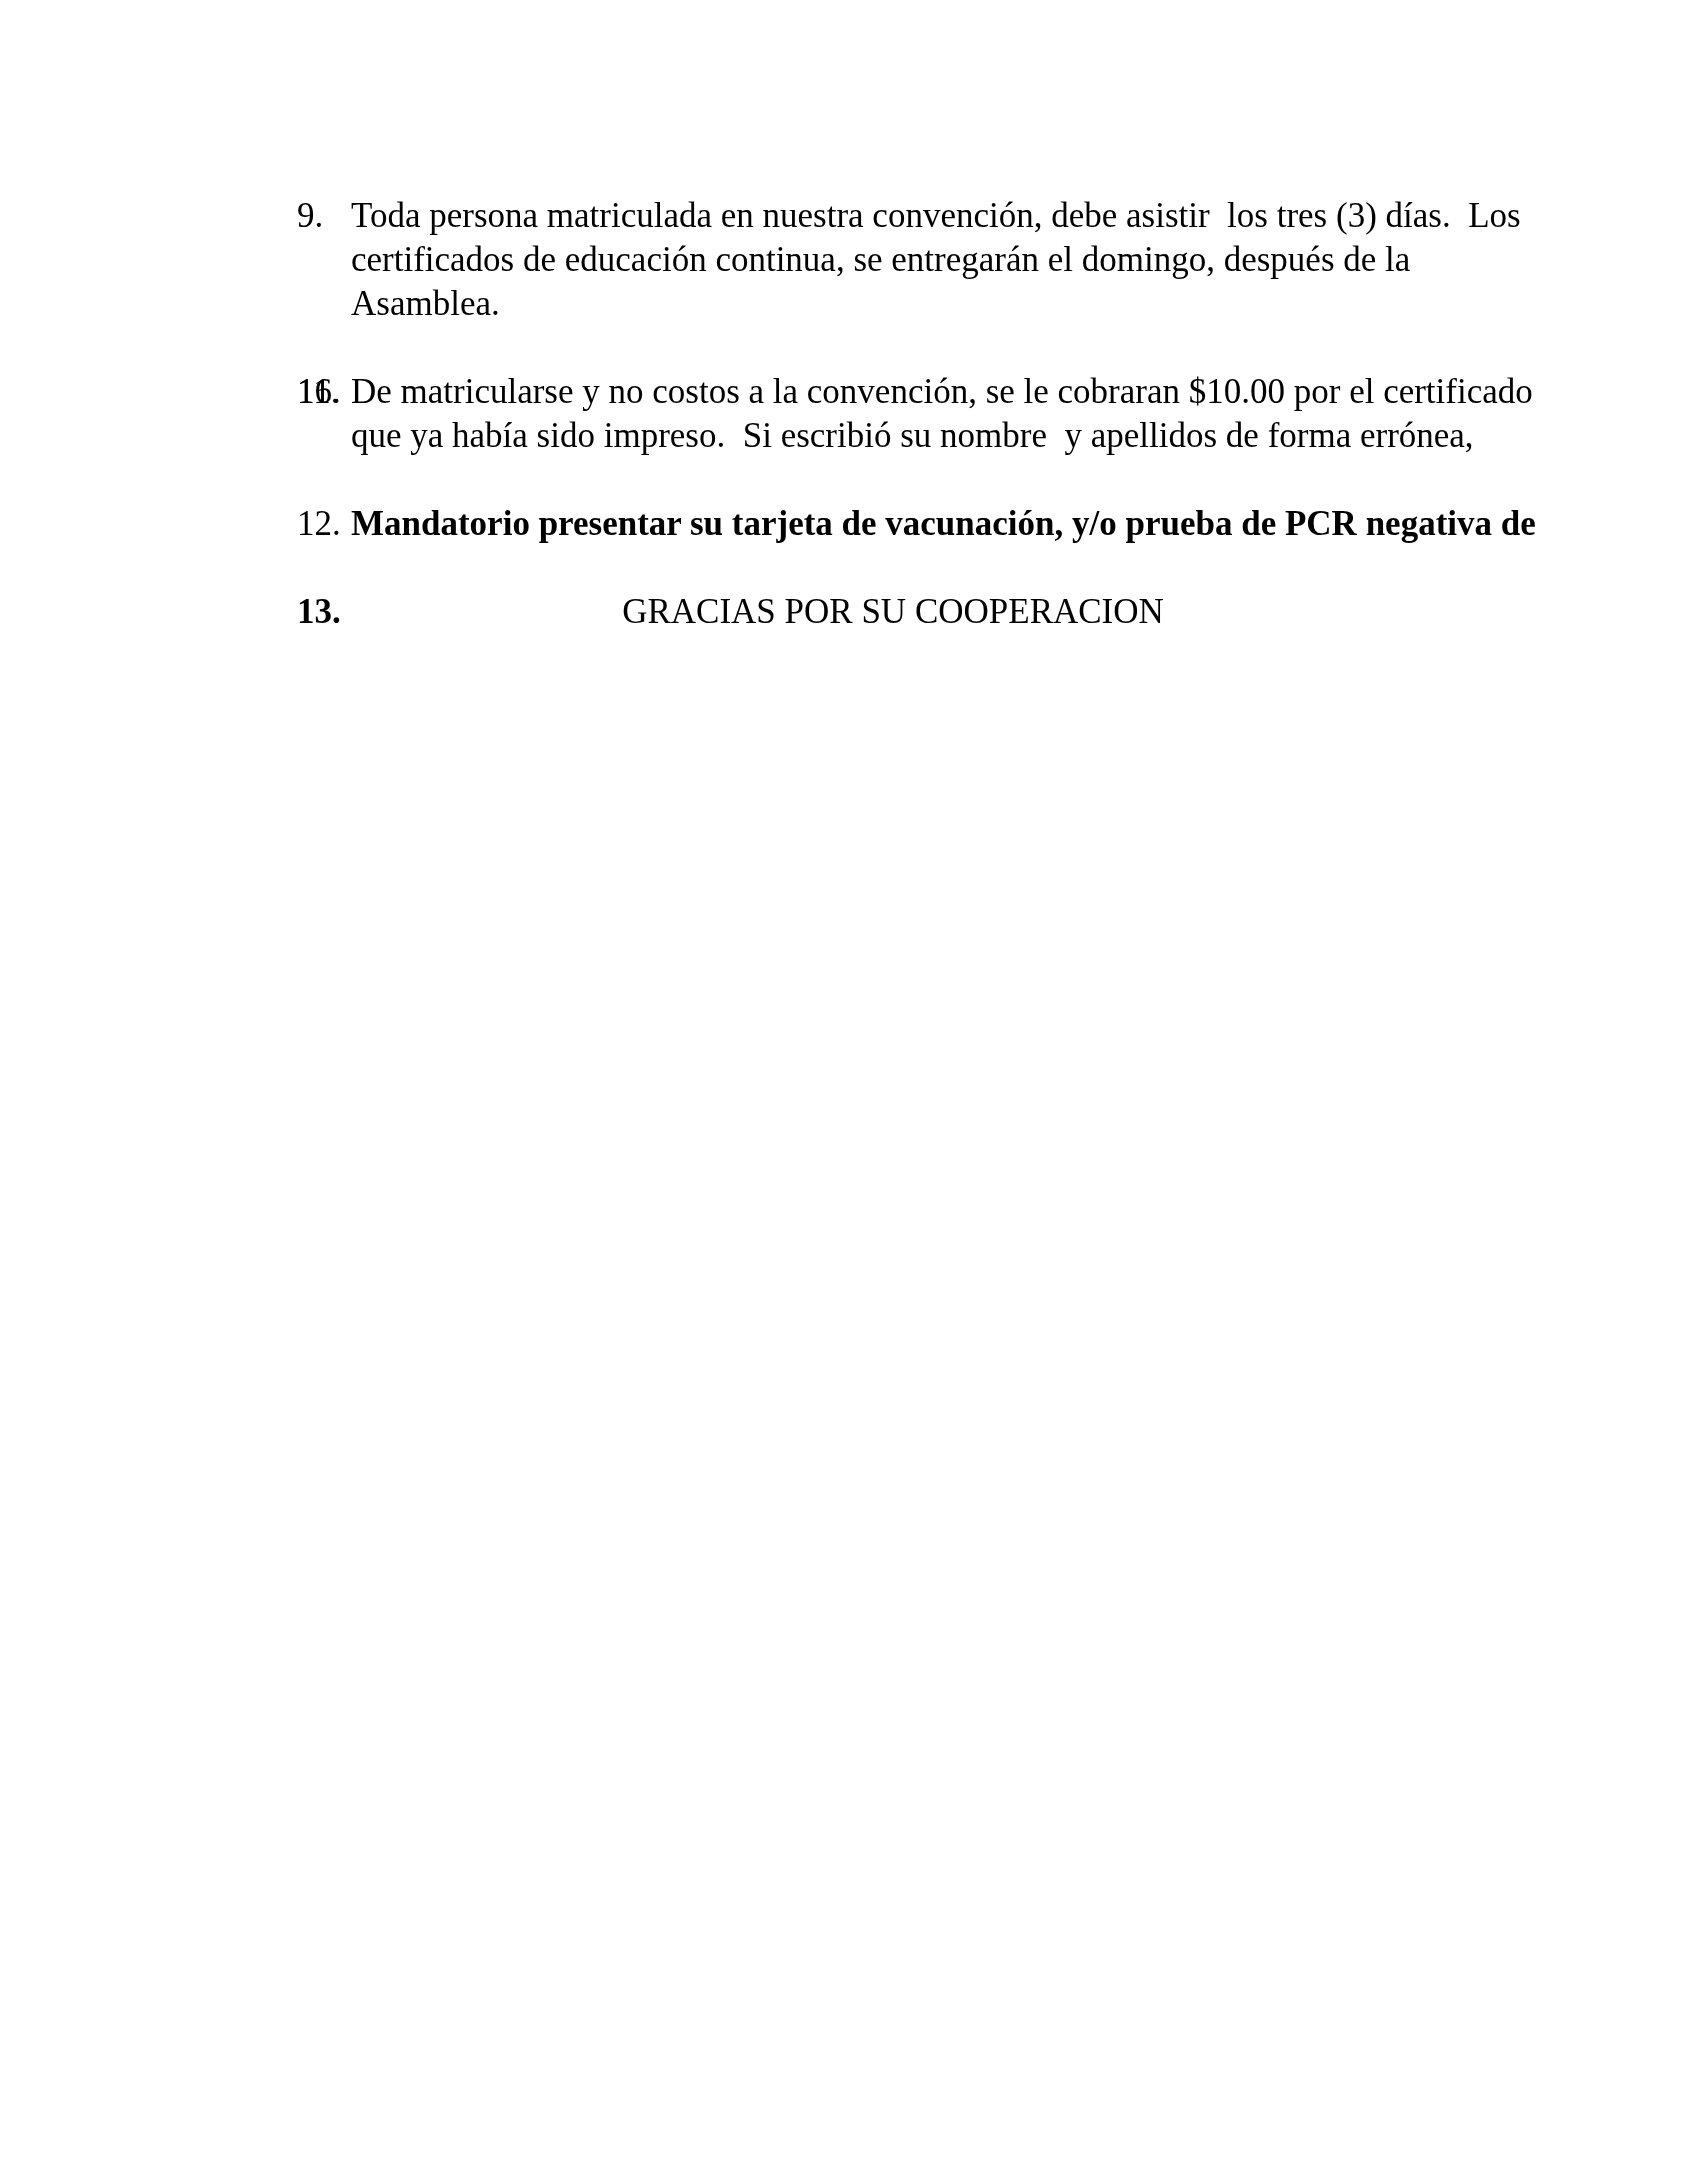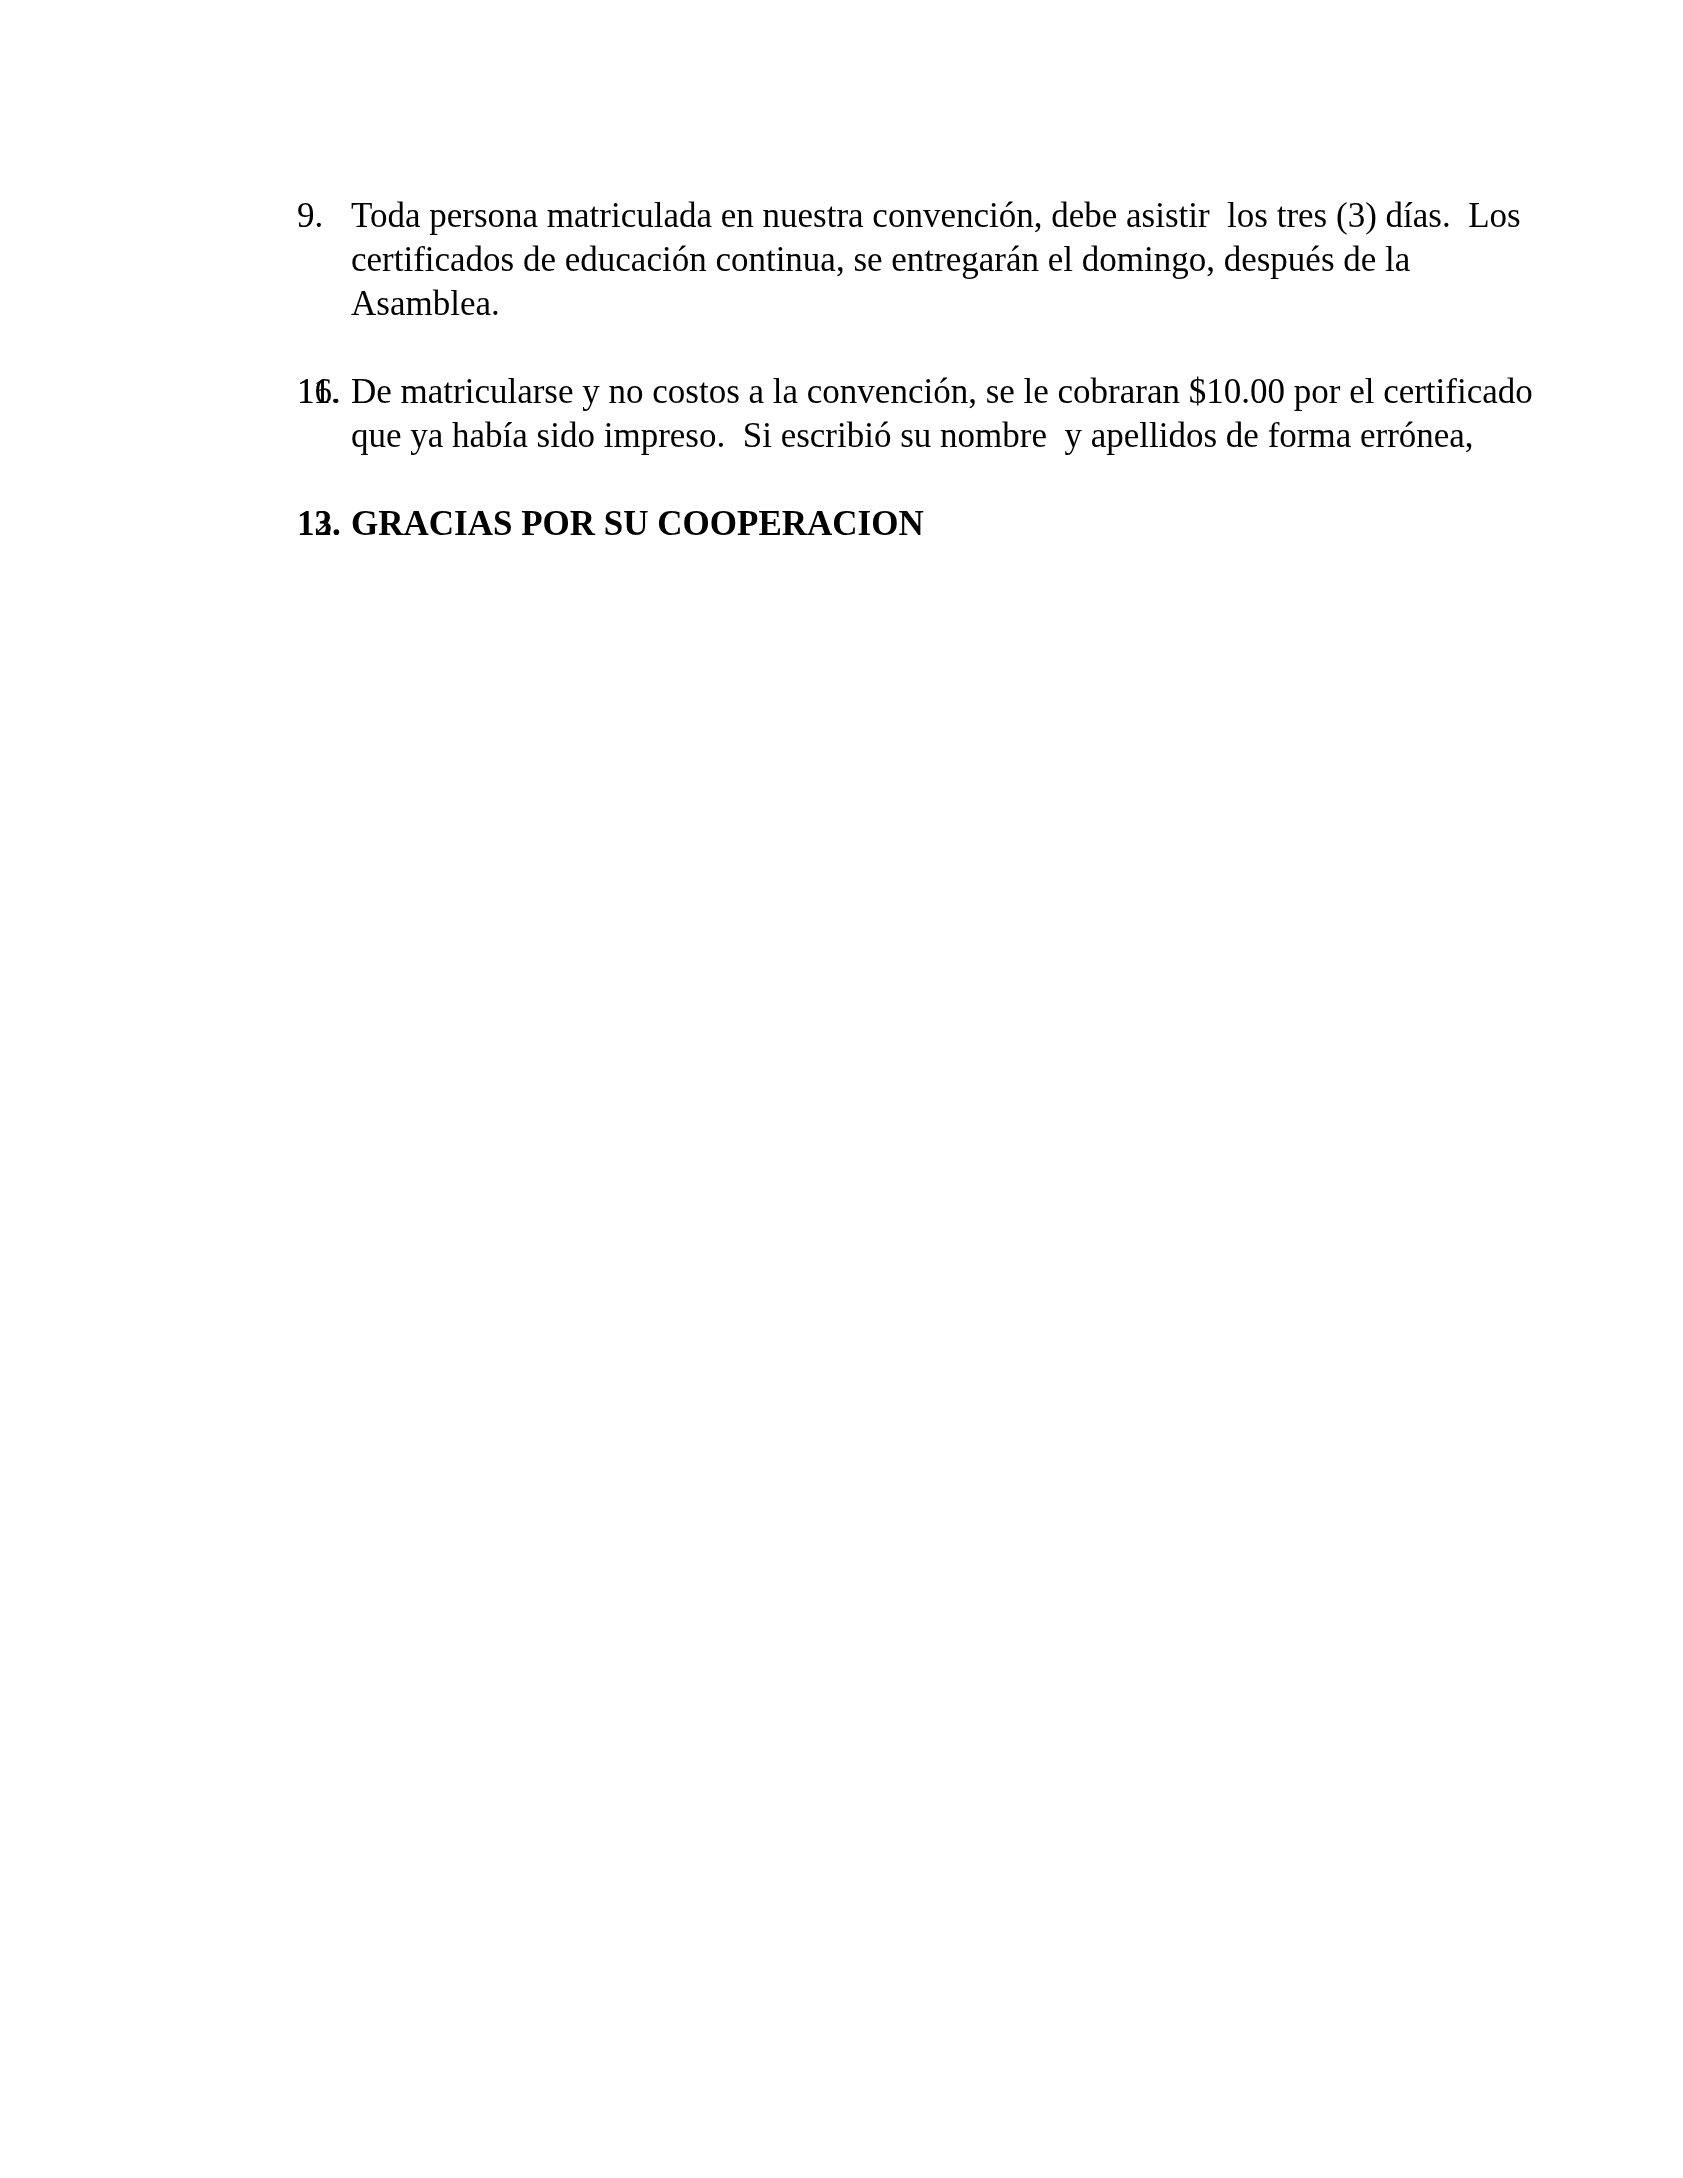--- a/index.html
+++ b/index.html
@@ -38,22 +38,22 @@
   .line {
     line-height: 44px;
     white-space: pre;
   }
   .b {
     font-weight: bold;
   }
   .closing {
     margin-left: 351px;
     width: 1084px;
-    text-align: left;
-    font-weight: bold;
+    text-align: center;
+    font-weight: normal;
     line-height: 44px;
     white-space: pre;
   }
 </style>
 </head>
 <body>
 
 <div class="page">
   <div class="content">
     <div id="numbered-list">
@@ -71,20 +71,21 @@
         <div class="item">
           <span class="num">11.</span>
           <div>
             <div class="line"><span>De matricularse y no costos a la convención, se le cobraran $10.00 por el certificado</span></div>
             <div class="line"><span>que ya había sido impreso.  Si escribió su nombre  y apellidos de forma errónea,</span></div>
           </div>
         </div>
         <div class="item">
           <span class="num">12.</span>
           <div>
+            <div class="line"><span class="b">Mandatorio presentar su tarjeta de vacunación, y/o prueba de PCR negativa de</span></div>
           </div>
         </div>
         <div class="item">
           <span class="num b">13.</span>
         </div>
       </div>
     <div class="closing">GRACIAS POR SU COOPERACION</div>
   </div>
 </div>
 

